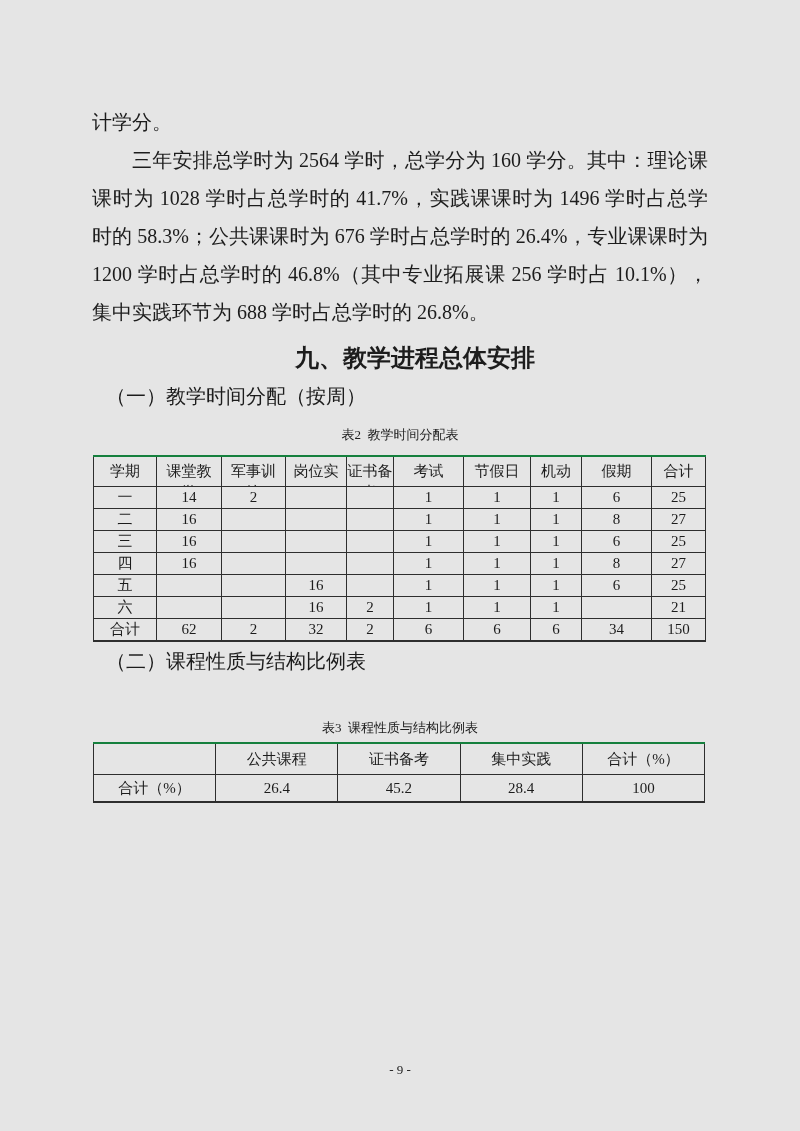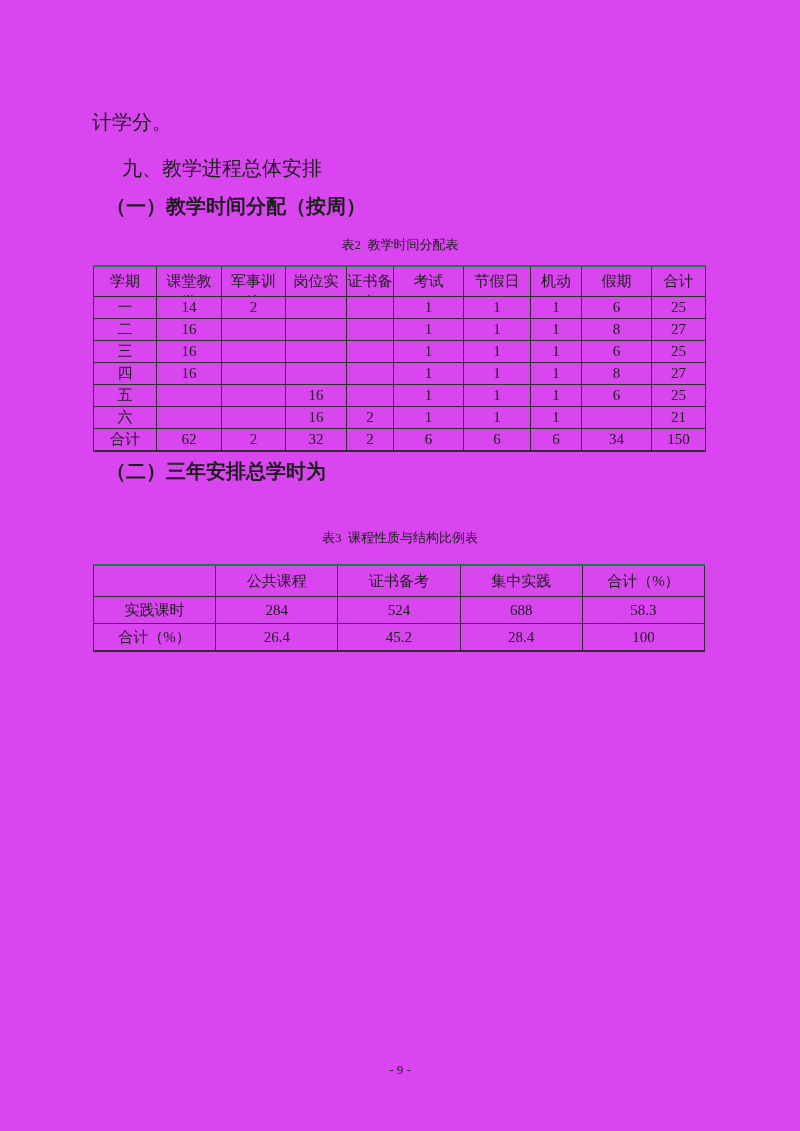--- a/index.html
+++ b/index.html
@@ -1,30 +1,30 @@
 <!DOCTYPE html>
 <html><head>
 <meta charset="utf-8">
 <style>
   * { margin:0; padding:0; box-sizing:border-box; }
   html,body { background:#ffffff; }
   .page {
-    width:800px; height:1131px; background:#d946ef; position:relative;
+    width:800px; height:1131px; background:#e5e5e5; position:relative;
     overflow:hidden; margin:0 auto;
     font-family:"Liberation Serif","DejaVu Serif",serif; color:#1c1c1c;
   }
   .content { padding:103px 92px 0 92px; }
   .body-text { font-size:20px; line-height:38px; text-align:justify; }
   .indent { text-indent:2em; }
-  .h-section { font-weight:normal; font-size:20px; line-height:30px; margin-top:12px; padding-left:30px; }
-  .h-sub { font-weight:bold; font-size:20px; line-height:30px; margin-top:8px; padding-left:14px; }
+  .h-section { font-weight:bold; font-size:24px; line-height:30px; margin-top:12px; padding-left:30px;text-align:center; }
+  .h-sub { font-weight:normal; font-size:20px; line-height:30px; margin-top:8px; padding-left:14px; }
   .h-sub2 { margin-top:4px; }
   .caption { text-align:center; font-size:13px; line-height:20px; white-space:pre; }
   .cap2 { margin-top:14px; margin-bottom:10px; }
-  .cap3 { margin-top:42px; margin-bottom:16px; }
+  .cap3 { margin-top:42px; margin-bottom:4px; }
   table {
     border-collapse:collapse; table-layout:fixed; width:612px; margin-left:1px;
     border-top:2px solid #15803d; border-bottom:2px solid #2e2e2e;
   }
   th, td {
     border:1px solid #2e2e2e; font-weight:normal; text-align:center;
     font-size:15px; color:#1c1c1c; overflow:hidden;
   }
   .t2 th { height:30px; vertical-align:top; padding-top:4px; }
   .t2 th .hin { width:46px; margin:0 auto; line-height:21px; height:25px; overflow:hidden; word-break:break-all; }
@@ -37,20 +37,21 @@
     text-align:center; font-size:13px; white-space:pre; color:#1c1c1c;
   }
 </style>
 </head>
 <body>
 
 <div class="page">
   <div class="content">
 
     <p class="body-text">计学分。</p>
+    <p class="body-text indent">三年安排总学时为 2564 学时，总学分为 160 学分。其中：理论课课时为 1028 学时占总学时的 41.7%，实践课课时为 1496 学时占总学时的 58.3%；公共课课时为 676 学时占总学时的 26.4%，专业课课时为 1200 学时占总学时的 46.8%（其中专业拓展课 256 学时占 10.1%），集中实践环节为 688 学时占总学时的 26.8%。</p>
 
     <div class="h-section">九、教学进程总体安排</div>
     <div class="h-sub">（一）教学时间分配（按周）</div>
 
     <div class="caption cap2">表2  教学时间分配表</div>
     <table class="t2">
       <colgroup>
         <col style="width:63px">
           <col style="width:65px">
           <col style="width:64px">
@@ -177,21 +178,21 @@
             <td>2</td>
             <td>6</td>
             <td>6</td>
             <td>6</td>
             <td>34</td>
             <td>150</td>
           </tr>
         </tbody>
     </table>
 
-    <div class="h-sub h-sub2">（二）三年安排总学时为</div>
+    <div class="h-sub h-sub2">（二）课程性质与结构比例表</div>
 
     <div class="caption cap3">表3  课程性质与结构比例表</div>
     <table class="t3">
       <thead>
         <tr>
             <th>
               <div class="hin"></div>
             </th>
             <th>
               <div class="hin">公共课程</div>
@@ -201,27 +202,20 @@
             </th>
             <th>
               <div class="hin">集中实践</div>
             </th>
             <th>
               <div class="hin">合计（%）</div>
             </th>
           </tr>
       </thead>
       <tbody>
-          <tr>
-            <td>实践课时</td>
-            <td>284</td>
-            <td>524</td>
-            <td>688</td>
-            <td>58.3</td>
-          </tr>
           <tr>
             <td>合计（%）</td>
             <td>26.4</td>
             <td>45.2</td>
             <td>28.4</td>
             <td>100</td>
           </tr>
         </tbody>
     </table>
 

